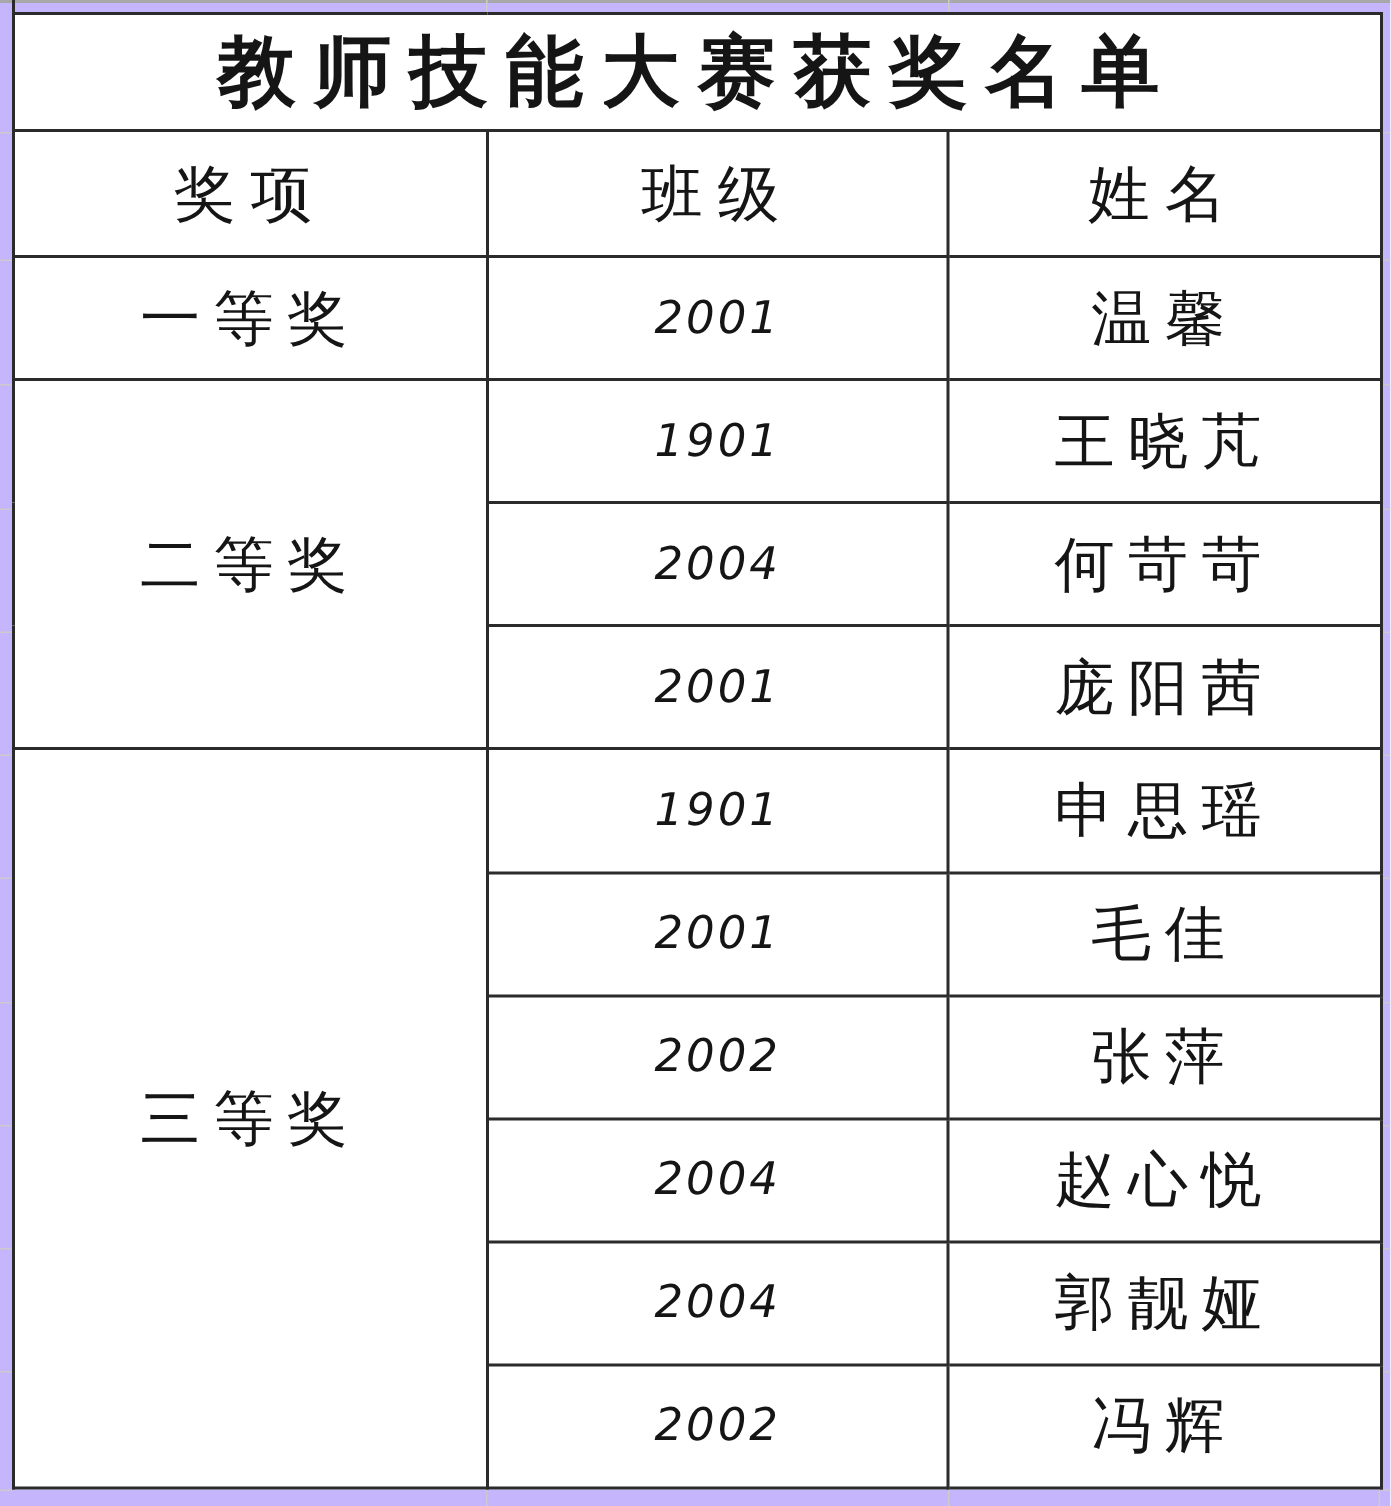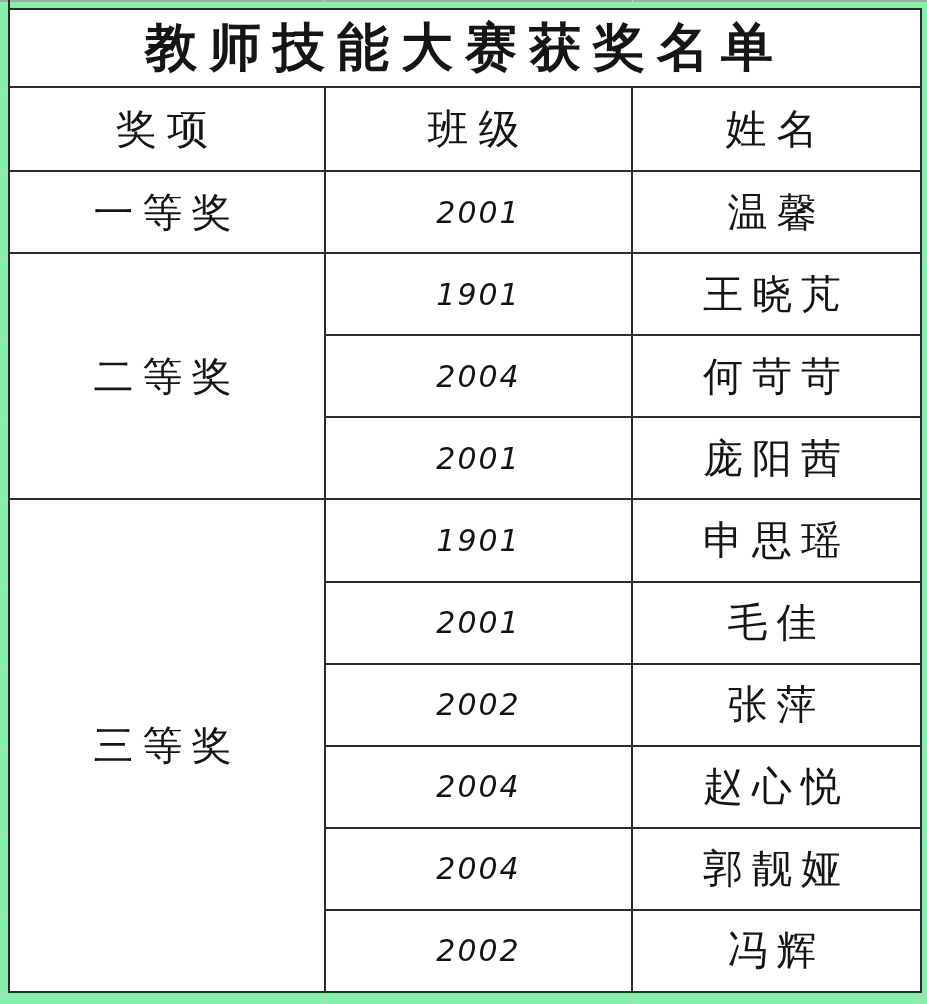--- a/index.html
+++ b/index.html
@@ -1,20 +1,20 @@
 <!DOCTYPE html>
 <html><head>
 <meta charset="utf-8">
 <style>
   html, body { margin: 0; padding: 0; background: #ffffff; }
   #screen {
     position: relative;
     width: 927px;
     height: 1004px;
-    background: #86efac;
+    background: #c4b5fd;
     overflow: hidden;
     font-family: "DejaVu Sans", sans-serif;
     color: #151515;
   }
   #top-edge {
     position: absolute; left: 0; top: 0;
     width: 927px; height: 2px;
     background: #a8a8a8;
   }
   table.award-table {

